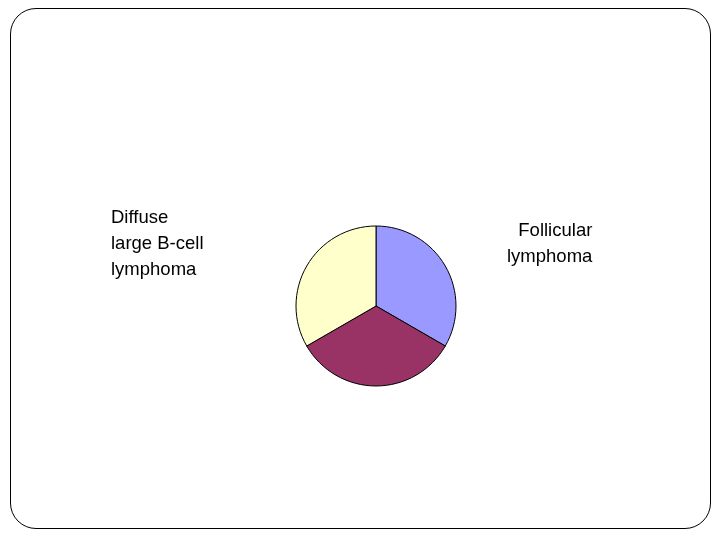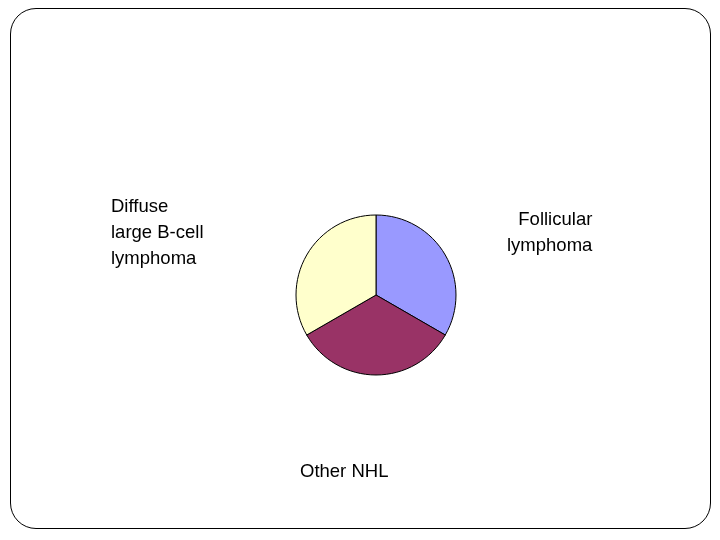--- a/index.html
+++ b/index.html
@@ -27,21 +27,21 @@
     box-sizing: border-box;
     border: 1px solid #000000;
     border-radius: 26px;
     background: #ffffff;
   }
 
   
   #chart-area {
     position: absolute;
     left: 0;
-    top: 1px;
+    top: 12px;
     width: 720px;
     height: 484px;
   }
 
   #pie-svg {
     position: absolute;
     left: 290px;
     top: 208px;
     width: 172px;
     height: 172px;
@@ -93,15 +93,14 @@
     <path d="M 86 86 L 16.72 126.00 A 80 80 0 0 1 86.00 6.00 Z" fill="#FFFFCC" stroke="#000000" stroke-width="1"></path>
   </svg>
 
   <div class="pie-label" id="label-diffuse">Diffuse
 large B-cell
 lymphoma</div>
 
   <div class="pie-label" id="label-follicular">Follicular
 lymphoma</div>
 
-  <div class="pie-label" id="label-other">Other NHL</div>
 
 </div>
 
 </body></html>

